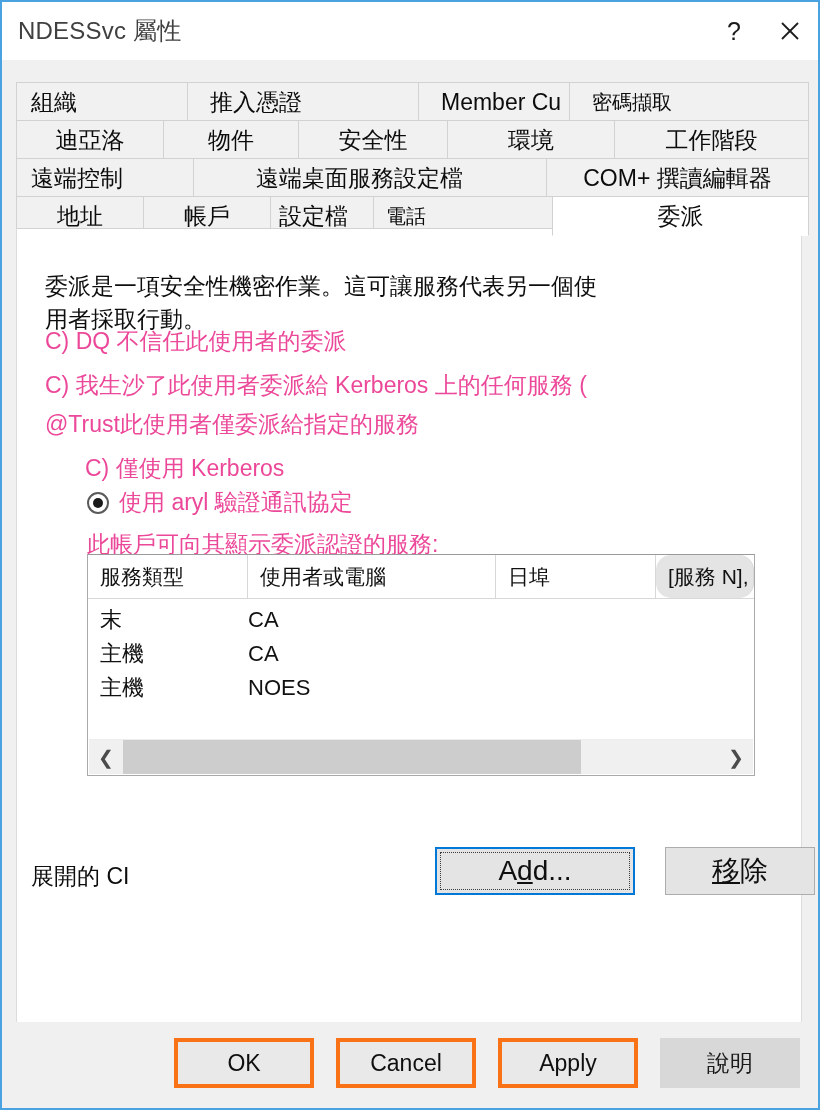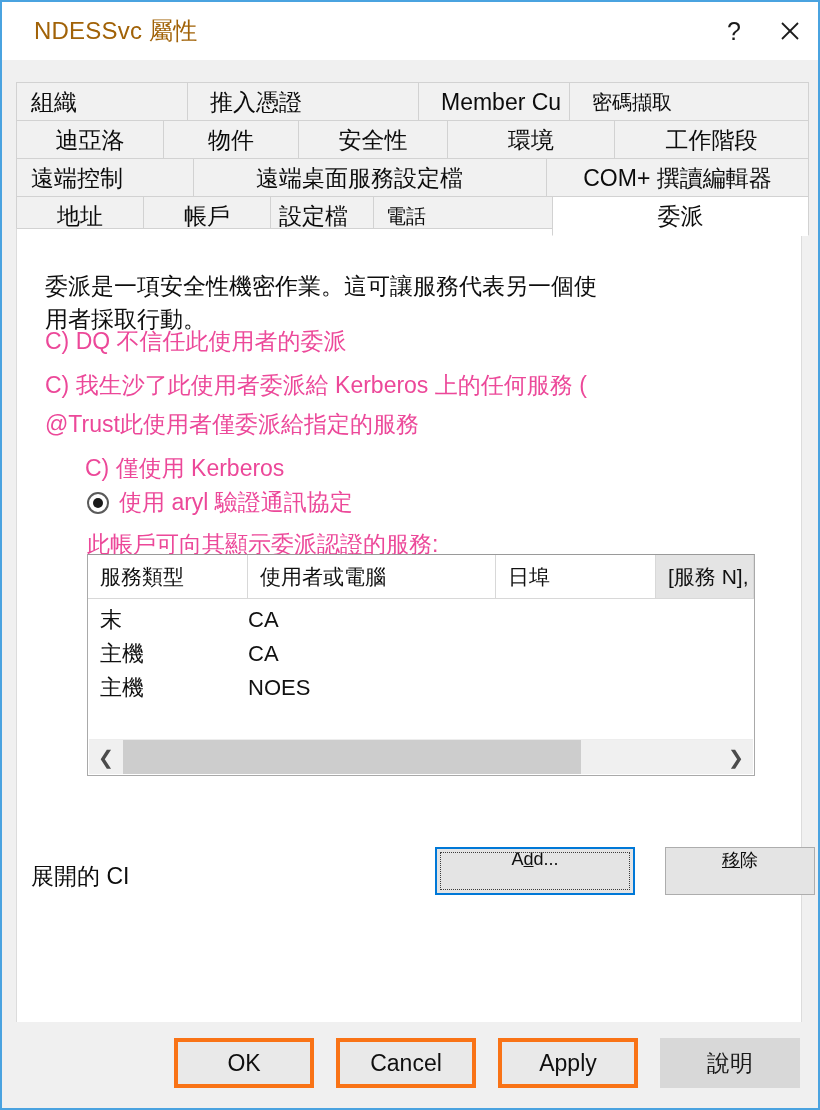--- a/index.html
+++ b/index.html
@@ -19,22 +19,22 @@
     background:#f0f0f0;
   }
 
   
   #titlebar{
     position:absolute;left:0;top:0;right:0;height:58px;
     background:#ffffff;
     display:flex;align-items:center;
   }
   #title-text{
-    margin-left:32px;
-    font-size:24px;color:#a16207;
+    margin-left:16px;
+    font-size:24px;color:#404040;
     white-space:nowrap;
     letter-spacing:0.2px;
   }
   #titlebar-spacer{flex:1;}
   .caption-btn{
     width:56px;height:56px;
     display:flex;align-items:center;justify-content:center;
     font-size:25px;color:#1b1b1b;
     cursor:default;
     user-select:none;
@@ -135,21 +135,21 @@
   .hcell{
     box-sizing:border-box;
     border-right:1px solid #d8d8d8;
     display:flex;align-items:center;
     padding-left:12px;
     font-size:21px;color:#111111;
     white-space:nowrap;overflow:hidden;
     background:#ffffff;
     cursor:default;
   }
-  .hcell.active{background:#e4e4e4;}
+  .hcell.active{background:#e4e4e4;border-radius:15px;}
   #listrows{padding-top:4px;}
   .lrow{
     display:flex;height:34px;align-items:center;
     font-size:22px;color:#111111;
     white-space:nowrap;
   }
   .lcell1{width:148px;padding-left:12px;box-sizing:border-box;}
   .lcell2{width:250px;padding-left:12px;box-sizing:border-box;}
 
   
@@ -175,22 +175,22 @@
     background:#cdcdcd;
     cursor:default;
   }
 
   
   .btn{
     position:absolute;
     box-sizing:border-box;
     background:#e4e4e4;
     border:1px solid #adadad;
-    display:flex;justify-content:center;
-    font-size:18px;color:#0f0f0f;
+    display:flex;align-items:center;justify-content:center;
+    font-size:28px;color:#0f0f0f;
     white-space:nowrap;
     cursor:default;user-select:none;
   }
   .btn.focus{
     border:2px solid #0078d7;
     background:#e4e4e4;
   }
   .btn.focus .inner{
     position:absolute;left:3px;top:3px;right:3px;bottom:3px;
     border:1px dotted #3c3c3c;

